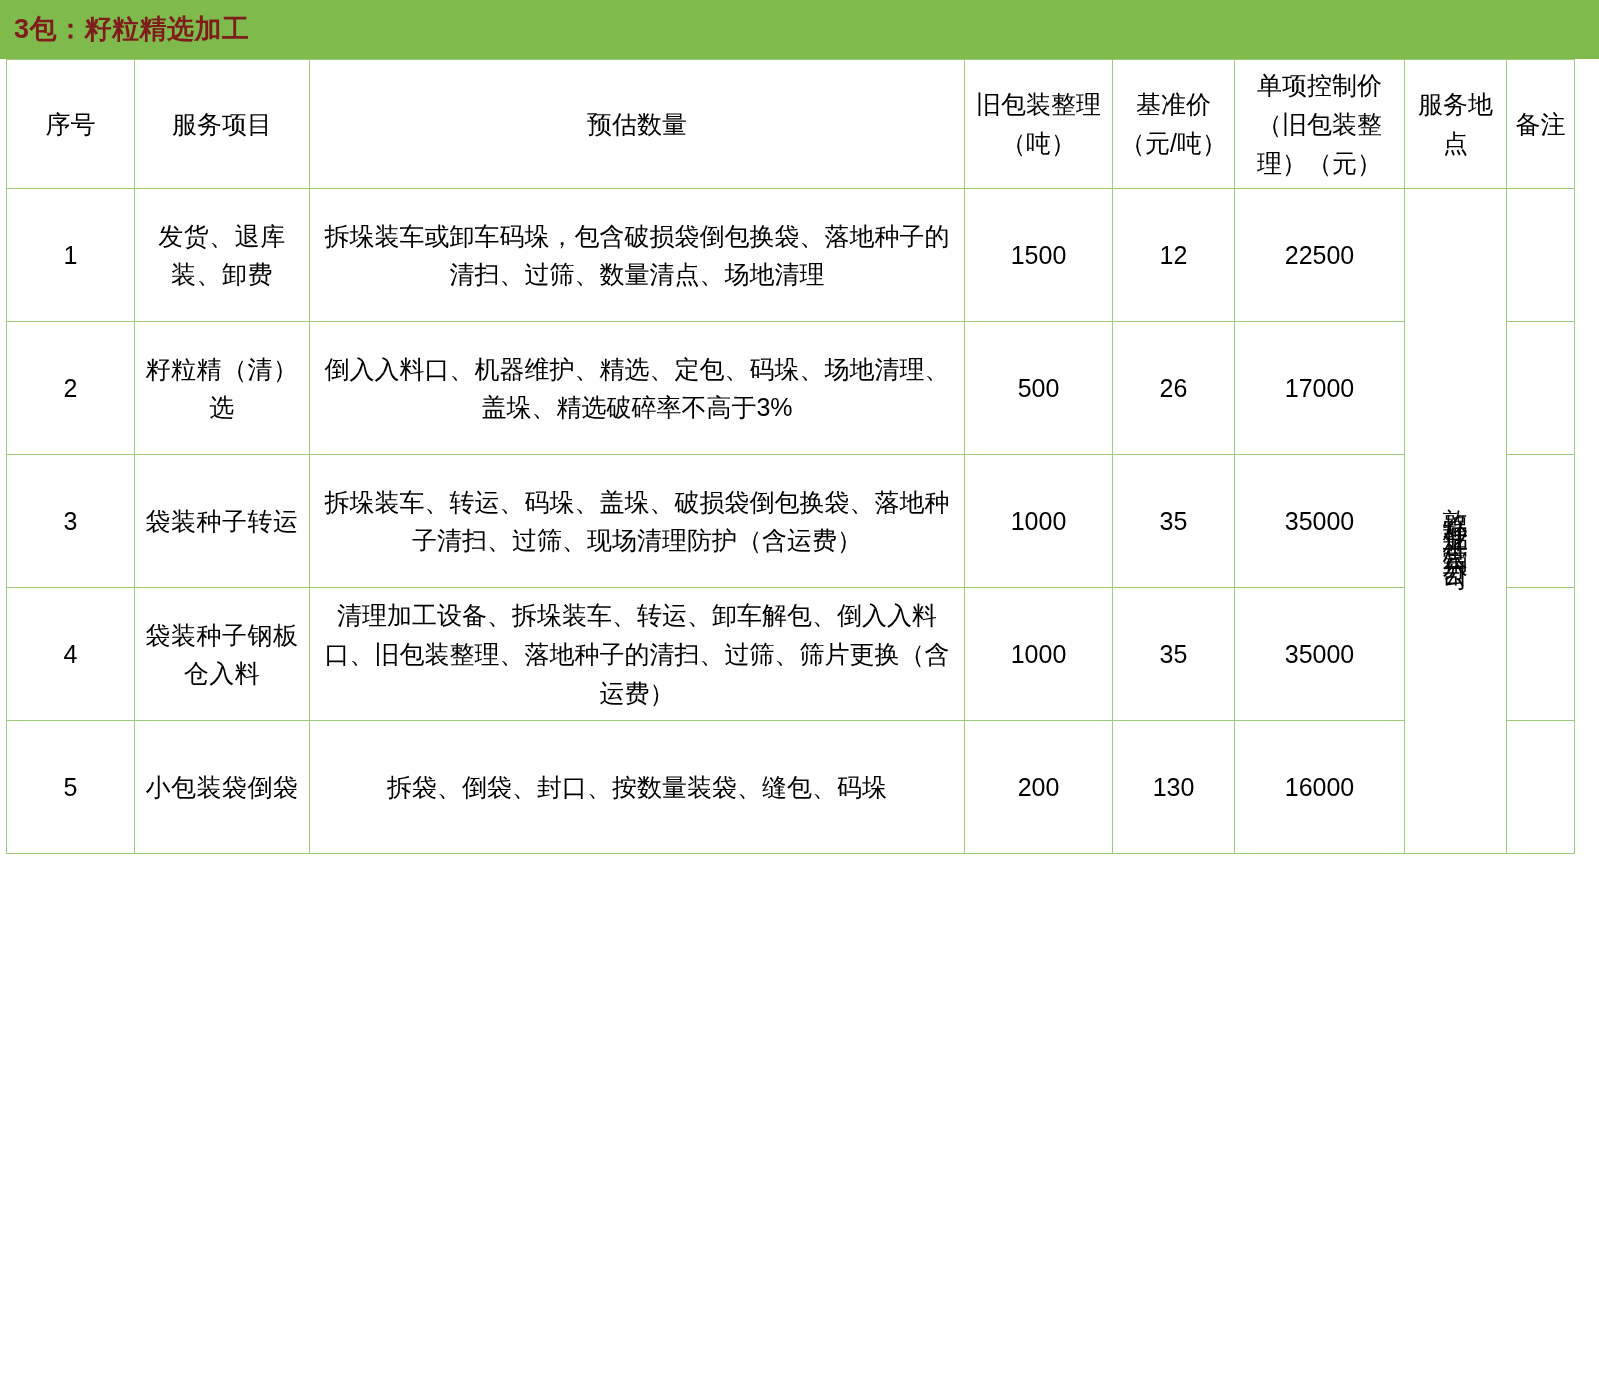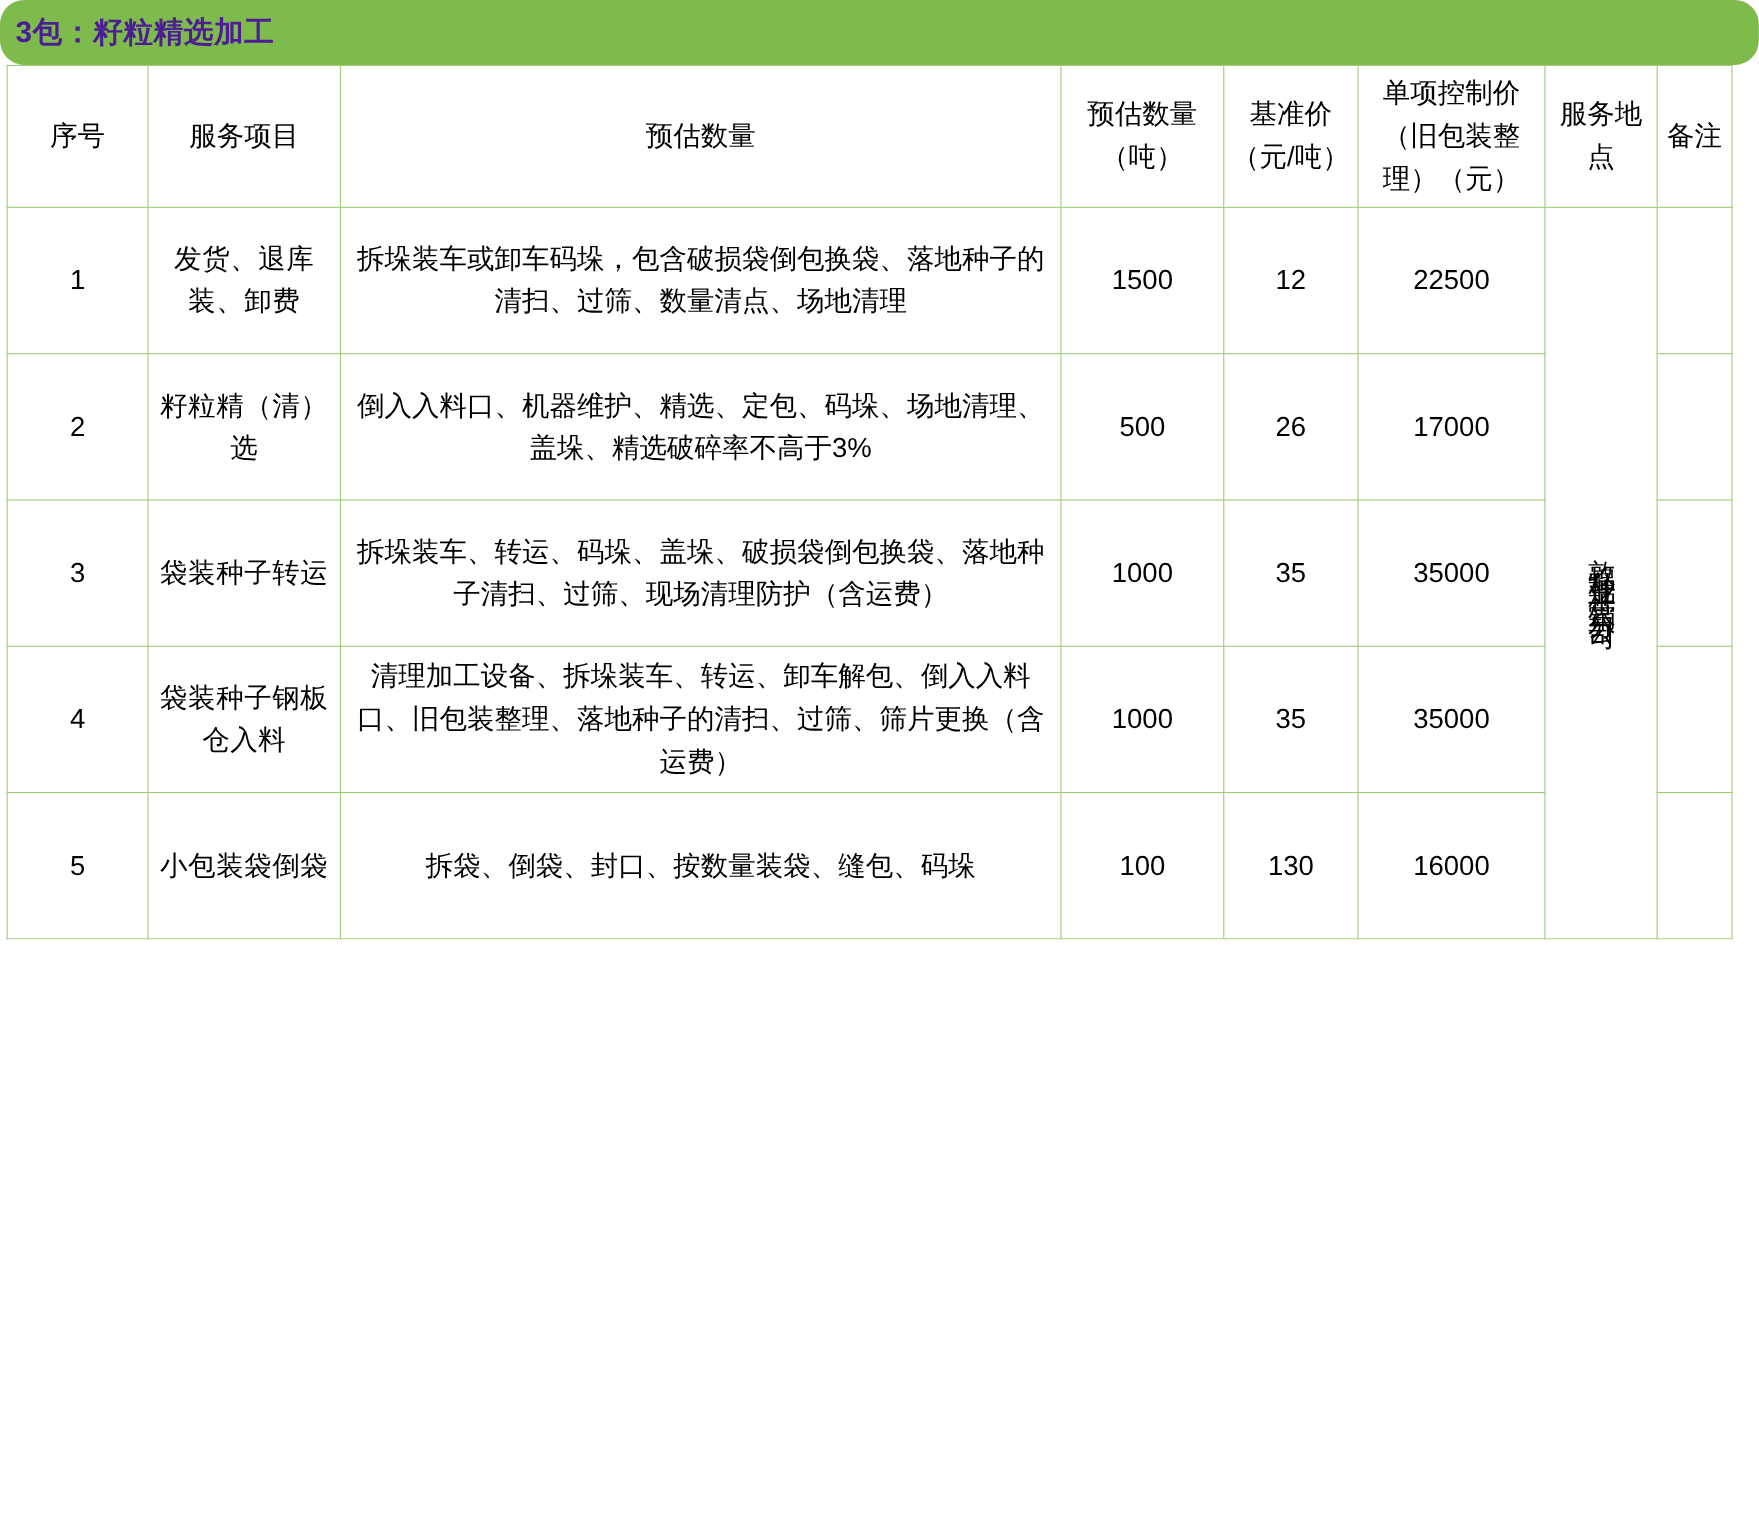--- a/index.html
+++ b/index.html
@@ -12,27 +12,26 @@
     font-family: "Liberation Sans", "DejaVu Sans", sans-serif;
     color: #000000;
   }
   .page {
     width: 1599px;
     box-sizing: border-box;
     padding: 0;
   }
   .banner {
     background: #7fba4c;
-    color: #4c1d95;
+    color: #7f1d1d;
     font-size: 27px;
     font-weight: bold;
     line-height: 1.0;
     padding: 16px 12px 16px 14px;
     letter-spacing: 0.5px;
-    border-radius: 22px;
   }
   table.spec {
     border-collapse: collapse;
     width: 1568px;
     margin-left: 6px;
     table-layout: fixed;
   }
   table.spec td, table.spec th {
     border: 1px solid #9dcb7a;
     vertical-align: middle;
@@ -99,21 +98,21 @@
       <col class="c-price">
       <col class="c-cap">
       <col class="c-place">
       <col class="c-remark">
     </colgroup>
     <thead>
       <tr>
         <td>序号</td>
         <td>服务项目</td>
         <td>预估数量</td>
-        <td>预估数量（吨）</td>
+        <td>旧包装整理（吨）</td>
         <td>基准价（元/吨）</td>
         <td>单项控制价（旧包装整理）（元）</td>
         <td>服务地点</td>
         <td>备注</td>
       </tr>
     </thead>
     <tbody>
       <tr class="row-tall">
         <td class="num-cell">1</td>
         <td class="item-cell">发货、退库装、卸费</td>
@@ -152,21 +151,21 @@
         <td class="req-cell">清理加工设备、拆垛装车、转运、卸车解包、倒入入料口、旧包装整理、落地种子的清扫、过筛、筛片更换（含运费）</td>
         <td class="num-cell">1000</td>
         <td class="num-cell">35</td>
         <td class="num-cell">35000</td>
         <td></td>
       </tr>
       <tr class="row-tall">
         <td class="num-cell">5</td>
         <td class="item-cell">小包装袋倒袋</td>
         <td class="req-cell">拆袋、倒袋、封口、按数量装袋、缝包、码垛</td>
-        <td class="num-cell">100</td>
+        <td class="num-cell">200</td>
         <td class="num-cell">130</td>
         <td class="num-cell">16000</td>
         <td></td>
       </tr>
     </tbody>
   </table>
 
 </div>
 
 </body></html>

